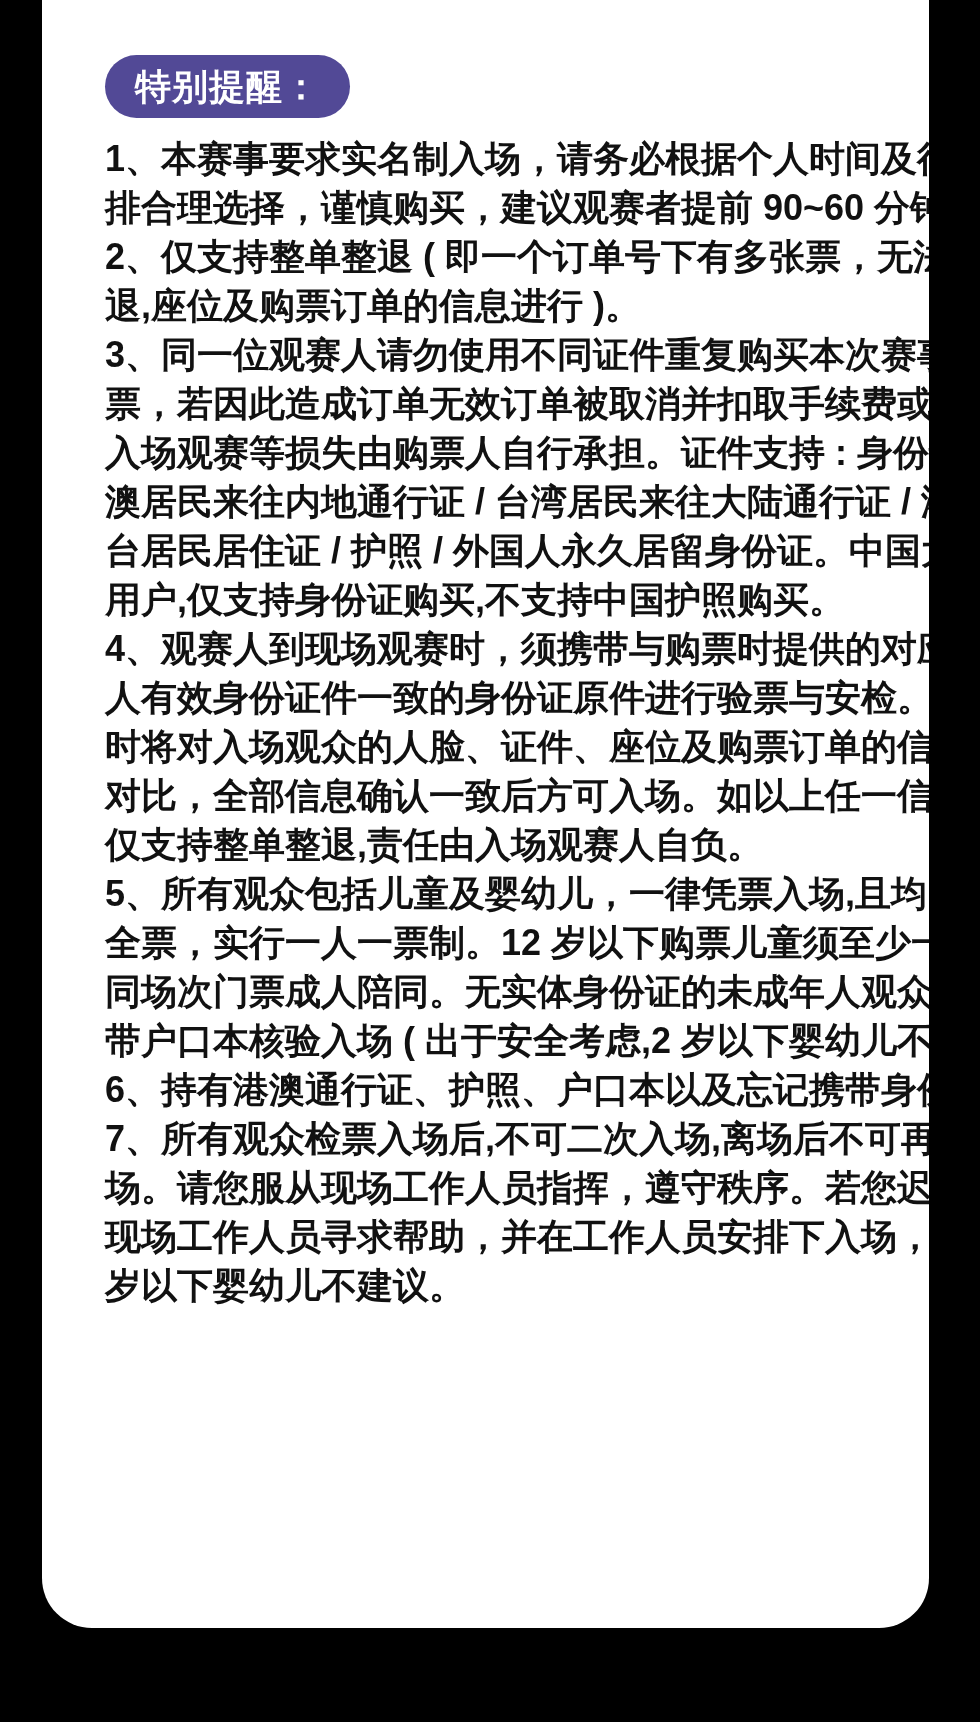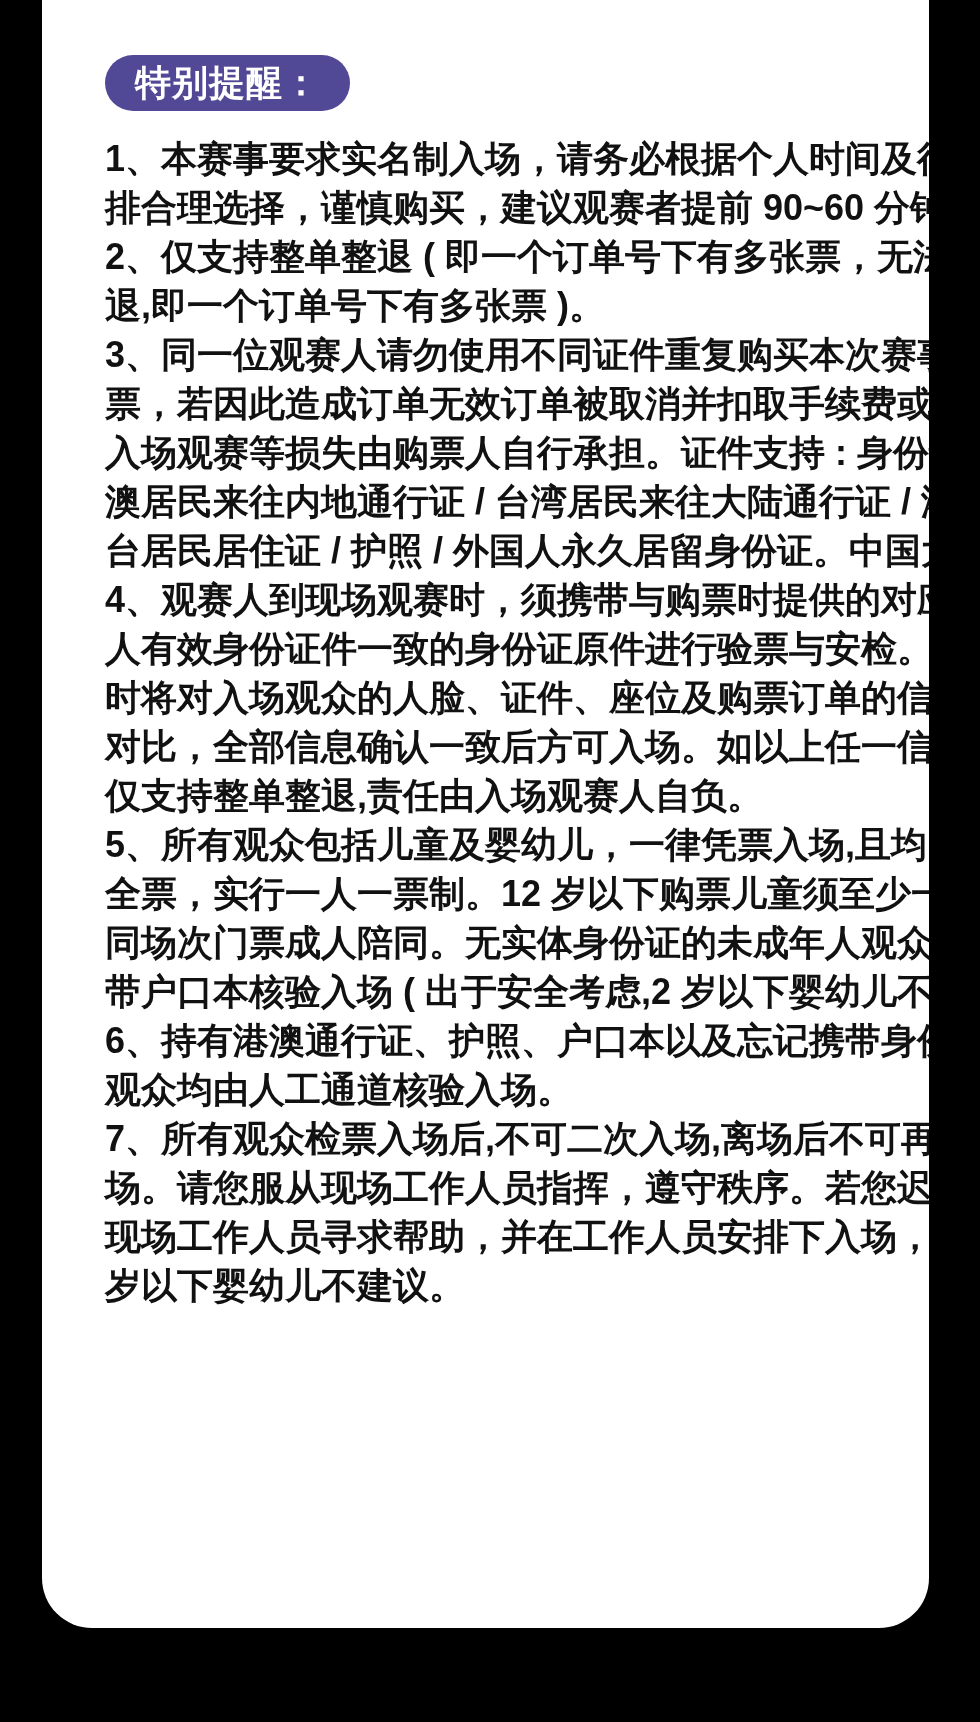--- a/index.html
+++ b/index.html
@@ -22,21 +22,21 @@
     width: 887px;
     height: 1628px;
     background: #ffffff;
     border-radius: 0 0 50px 50px;
     overflow: hidden;
   }
   .badge {
     position: absolute;
     left: 63px;              
     top: 55px;
-    height: 56px;
+    height: 63px;
     padding: 0 30px;
     border-radius: 33px;
     display: inline-flex;
     align-items: center;
     justify-content: flex-start;
     background: #524996;
   }
   .badge-label {
     color: #ffffff;
     font-size: 36px;
@@ -66,36 +66,36 @@
 
 <div class="stage">
   <div class="card">
     <div class="badge" style="background: rgb(82, 73, 150);">
       <span class="badge-label" style="color: rgb(255, 255, 255);">特别提醒：</span>
     </div>
     <div class="content">
         <div class="line">1、本赛事要求实名制入场，请务必根据个人时间及行程安</div>
         <div class="line">排合理选择，谨慎购买，建议观赛者提前 90~60 分钟检票</div>
         <div class="line">2、仅支持整单整退 ( 即一个订单号下有多张票，无法单张</div>
-        <div class="line">退,即一个订单号下有多张票 )。</div>
+        <div class="line">退,座位及购票订单的信息进行 )。</div>
         <div class="line">3、同一位观赛人请勿使用不同证件重复购买本次赛事门</div>
         <div class="line">票，若因此造成订单无效订单被取消并扣取手续费或无法</div>
         <div class="line">入场观赛等损失由购票人自行承担。证件支持 : 身份证 / 港</div>
         <div class="line">澳居民来往内地通行证 / 台湾居民来往大陆通行证 / 港澳</div>
         <div class="line">台居民居住证 / 护照 / 外国人永久居留身份证。中国大陆</div>
+        <div class="line">用户,仅支持身份证购买,不支持中国护照购买。</div>
         <div class="line">4、观赛人到现场观赛时，须携带与购票时提供的对应观赛</div>
         <div class="line">人有效身份证件一致的身份证原件进行验票与安检。验票</div>
         <div class="line">时将对入场观众的人脸、证件、座位及购票订单的信息进行</div>
         <div class="line">对比，全部信息确认一致后方可入场。如以上任一信息不匹</div>
         <div class="line">仅支持整单整退,责任由入场观赛人自负。</div>
         <div class="line">5、所有观众包括儿童及婴幼儿，一律凭票入场,且均需购买</div>
         <div class="line">全票，实行一人一票制。12 岁以下购票儿童须至少一名持</div>
         <div class="line">同场次门票成人陪同。无实体身份证的未成年人观众须携</div>
         <div class="line">带户口本核验入场 ( 出于安全考虑,2 岁以下婴幼儿不建议</div>
         <div class="line">6、持有港澳通行证、护照、户口本以及忘记携带身份证件的</div>
-        <div class="line">观众均由人工通道核验入场。</div>
         <div class="line">7、所有观众检票入场后,不可二次入场,离场后不可再次入</div>
         <div class="line">场。请您服从现场工作人员指挥，遵守秩序。若您迟到,请向</div>
         <div class="line">现场工作人员寻求帮助，并在工作人员安排下入场，请勿擅</div>
         <div class="line">岁以下婴幼儿不建议。</div>
       </div>
   </div>
 </div>
 
 </body></html>

